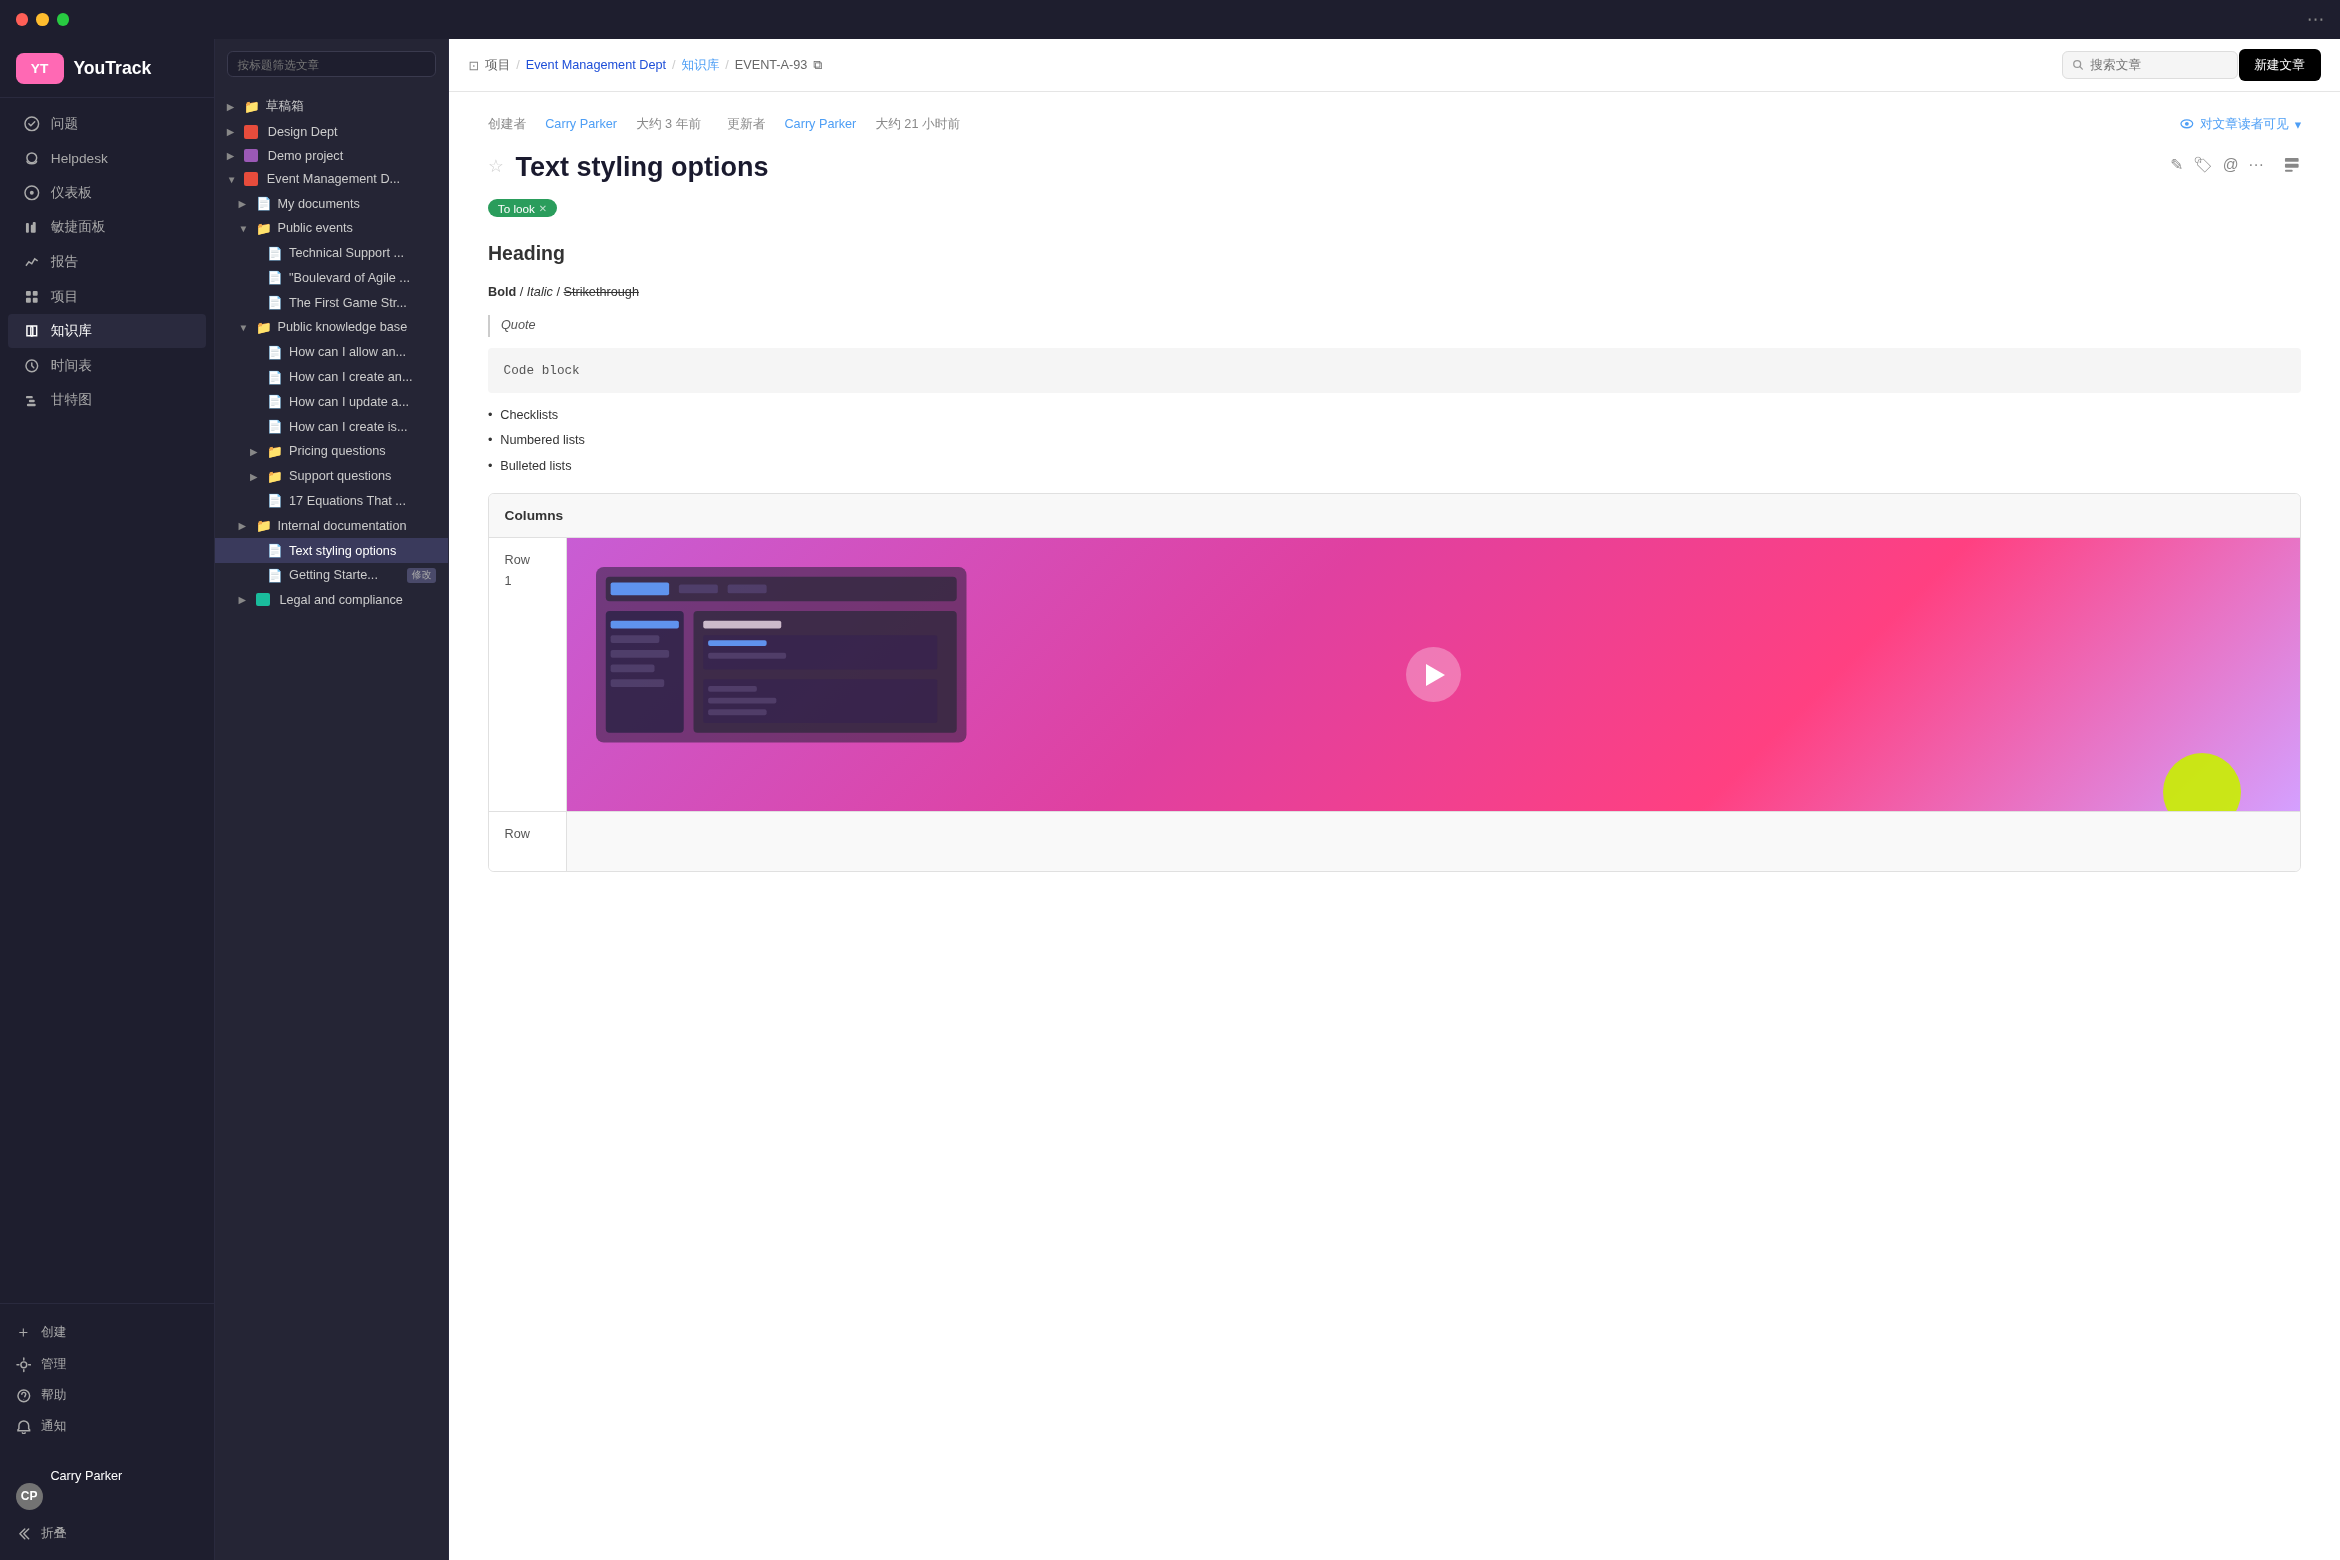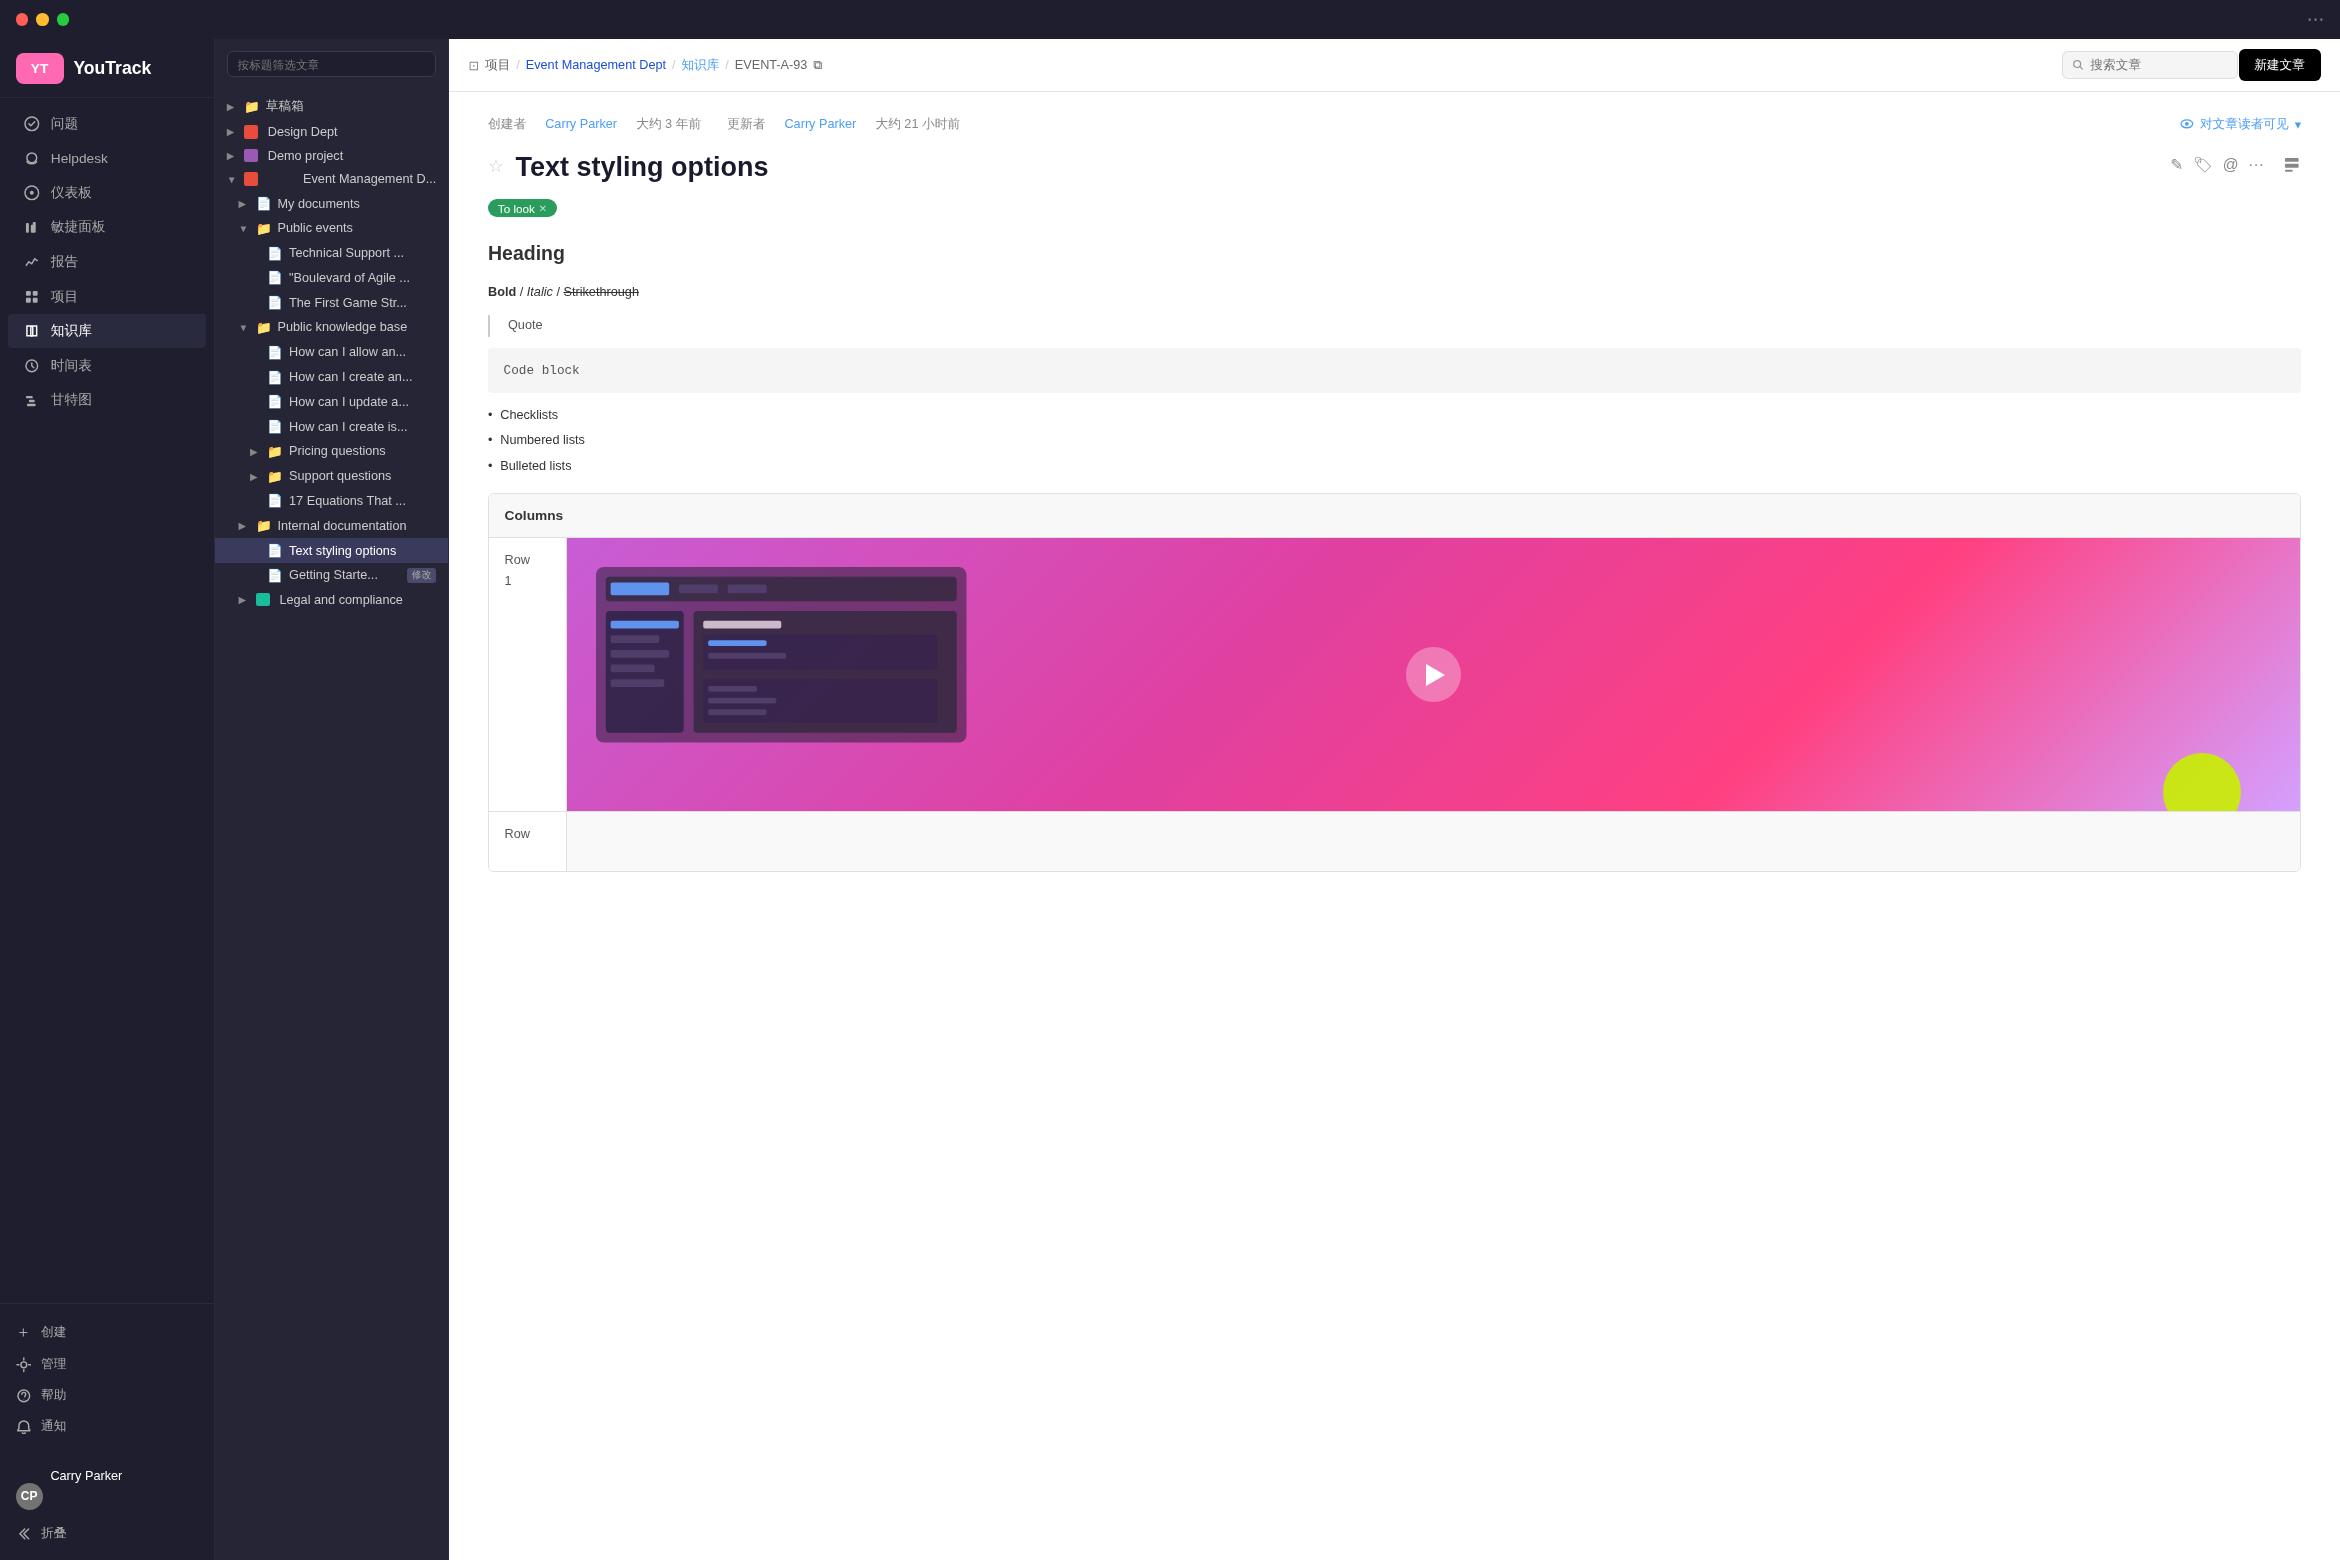--- a/index.html
+++ b/index.html
@@ -67,21 +67,21 @@
     .article-toolbar { display: flex; align-items: center; gap: 9.8px; margin-left: auto; color: #888; font-size: 15.6px; cursor: pointer; flex-shrink: 0; margin-top: 3.9px; }
     .tag-badge { background: #2a9d5c; color: #fff; font-size: 11.7px; padding: 2.9px 9.8px; border-radius: 11.7px; display: inline-flex; align-items: center; gap: 3.9px; margin-bottom: 19.5px; }
     .tag-close { cursor: pointer; color: rgba(255,255,255,0.7); font-size: 9.8px; }
 
     .article-body { color: #333; line-height: 1.7; }
     .article-heading { font-size: 19.5px; font-weight: 700; margin-bottom: 11.7px; }
     .article-body p { margin-bottom: 11.7px; }
     .text-bold { font-weight: 700; }
     .text-italic { font-style: italic; }
     .text-strike { text-decoration: line-through; }
-    .quote-block { border-left: 2.9px solid #ccc; padding-left: 18px; color: #555; margin: 11.7px 0; }
+    .quote-block { border-left: 2.9px solid #ccc; padding-left: 11px; color: #555; margin: 11.7px 0; font-style: italic; }
     .code-block { font-family: 'Courier New', monospace; background: #f5f5f5; padding: 11.7px 15.6px; border-radius: 3.9px; margin: 11.7px 0; font-size: 12.7px; color: #555; }
     .list-item { display: flex; align-items: flex-start; gap: 7.8px; margin-bottom: 3.9px; }
     .bullet { color: #333; flex-shrink: 0; }
     .columns-table { border: 1px solid #e0e0e0; border-radius: 5.9px; overflow: hidden; margin: 15.6px 0; width: 100%; }
     .columns-header { background: #f8f8f8; padding: 9.8px 15.6px; font-weight: 600; font-size: 13.7px; border-bottom: 1px solid #e0e0e0; }
     .columns-body { display: flex; }
     .col-row-label { width: 78px; padding: 11.7px 15.6px; background: #fff; border-right: 1px solid #e0e0e0; font-size: 12.7px; color: #555; flex-shrink: 0; display: flex; align-items: flex-start; }
     .col-content { flex: 1; }
     .video-placeholder { background: linear-gradient(135deg, #c85dd4 0%, #e040a0 40%, #ff4081 70%, #d4a0ff 100%); height: 273px; display: flex; align-items: center; justify-content: center; position: relative; overflow: hidden; }
     .play-btn { width: 55px; height: 55px; background: rgba(255,255,255,0.3); border-radius: 50%; display: flex; align-items: center; justify-content: center; cursor: pointer; }
@@ -263,21 +263,21 @@
 
       <div class="tree-item">
         <span class="tree-chevron">▶</span>
         <span style="width:13.7px;height:13.7px;background:#9b59b6;border-radius:2px;display:inline-block;flex-shrink:0;"></span>
         <span class="tree-label" style="margin-left:3.9px;">Demo project</span>
       </div>
 
       <div class="tree-item">
         <span class="tree-chevron">▼</span>
         <span style="width:13.7px;height:13.7px;background:#e74c3c;border-radius:2px;display:inline-block;flex-shrink:0;"></span>
-        <span class="tree-label" style="margin-left:14px;text-align:right;">Event Management D...</span>
+        <span class="tree-label" style="margin-left:3px;">Event Management D...</span>
       </div>
 
       <div class="tree-item tree-indent-1">
         <span class="tree-chevron">▶</span>
         <span class="tree-icon">📄</span>
         <span class="tree-label">My documents</span>
       </div>
 
       <div class="tree-item tree-indent-1">
         <span class="tree-chevron">▼</span>

